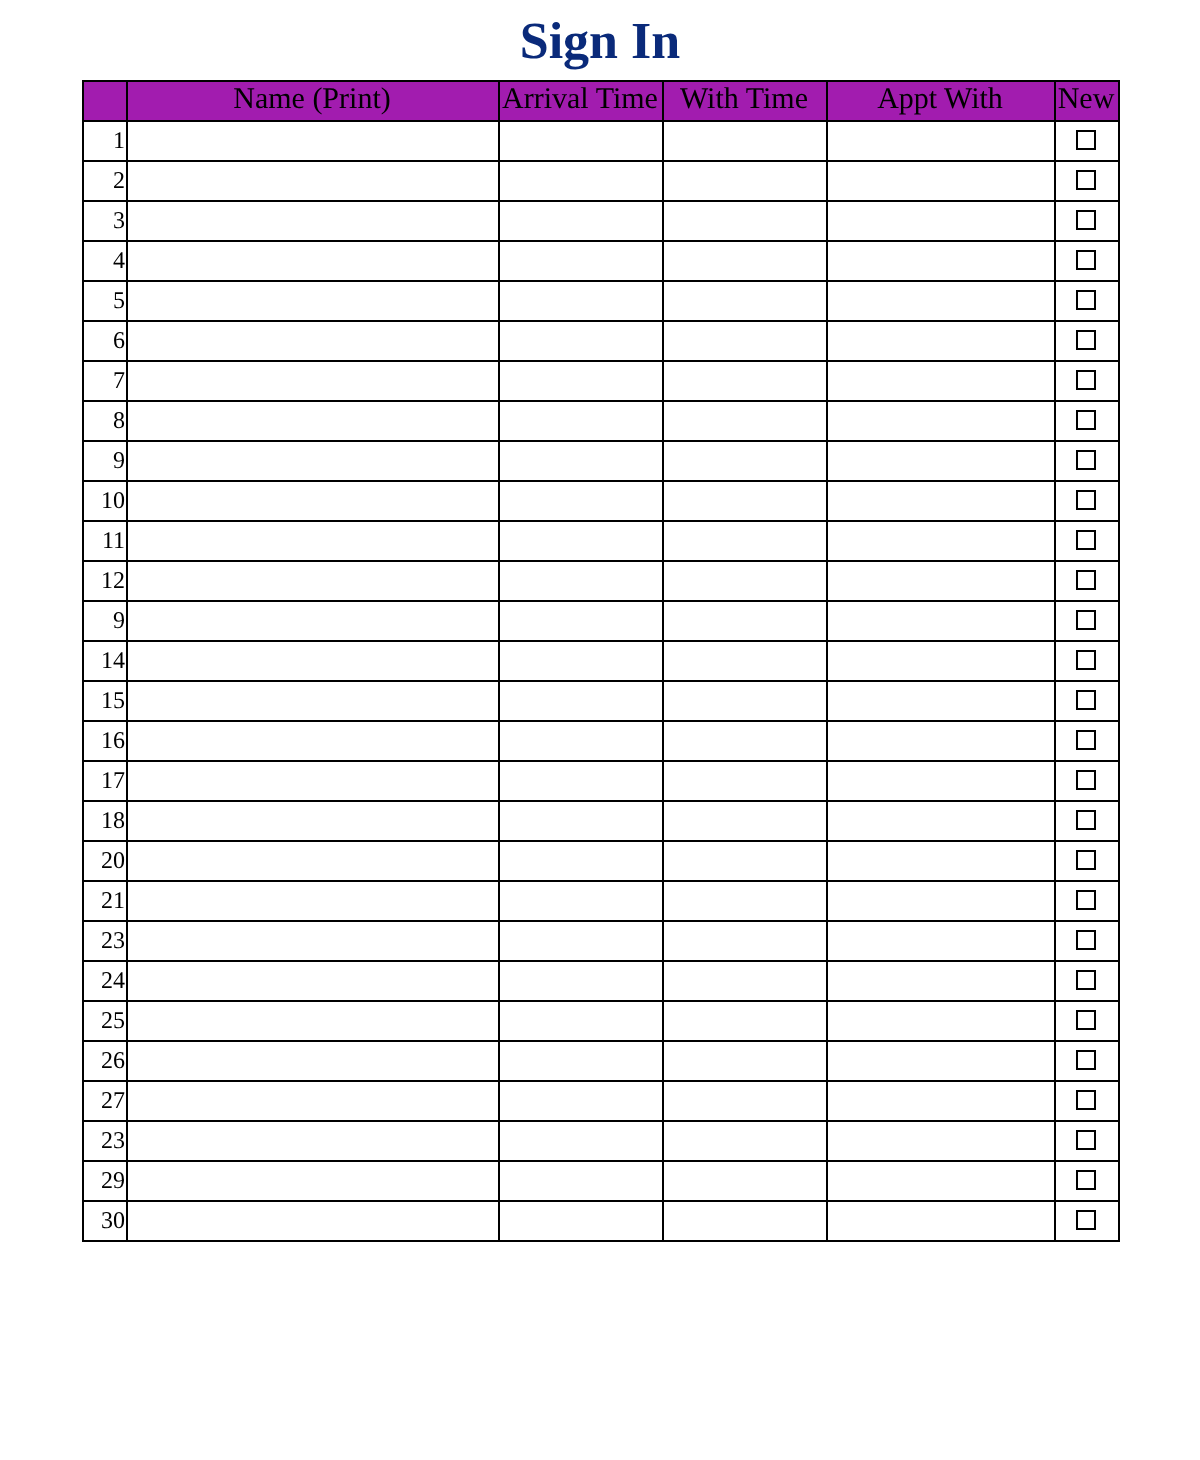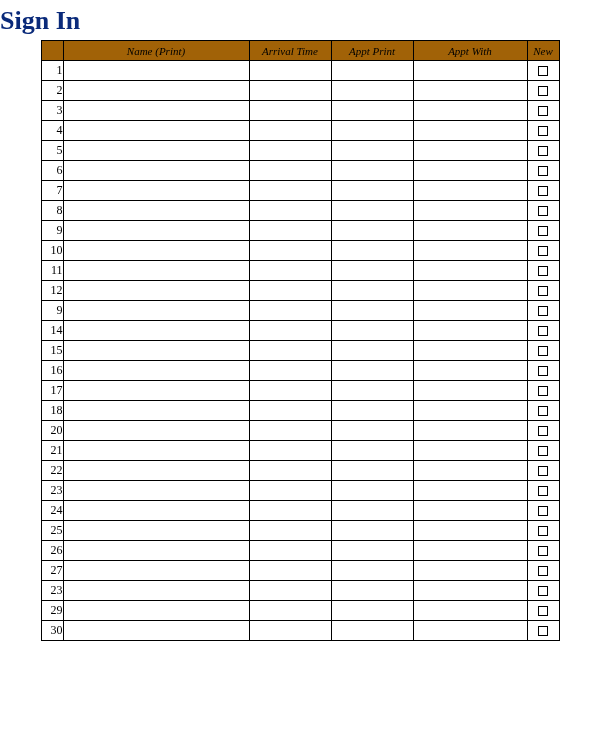--- a/index.html
+++ b/index.html
@@ -4,44 +4,44 @@
 <style>
   body {
     margin: 0;
     padding: 0;
     width: 600px;
     height: 730px;
     background: #fff;
     font-family: "Times New Roman", Times, serif;
   }
   .page-title {
+    text-align: center;
     color: #0a2a7a;
     font-weight: bold;
     font-size: 26px;
     margin: 6px 0 4px 0;
   }
   table.sheet {
     border-collapse: collapse;
     margin: 0 auto;
     table-layout: fixed;
   }
   table.sheet th, table.sheet td {
     border: 1px solid #000;
     padding: 0;
     height: 20px;
     box-sizing: border-box;
     overflow: hidden;
   }
   table.sheet th {
-    background: #a16207;
+    background: #a21caf;
     color: #000;
     font-weight: normal;
-    font-size: 11px;
+    font-size: 15px;
     white-space: nowrap;
-    font-style: italic;
   }
   
   col.c-num   { width: 22px; }
   col.c-name  { width: 186px; }
   col.c-arr   { width: 82px;  }
   col.c-appt  { width: 82px;  }
   col.c-with  { width: 114px; }
   col.c-new   { width: 32px;  }
 
   td.num {
@@ -77,21 +77,21 @@
       <col class="c-arr">
     <col class="c-appt">
       <col class="c-with">
       <col class="c-new">
   </colgroup>
   <thead>
     <tr>
       <th class="num-h"></th>
       <th>Name (Print)</th>
       <th>Arrival Time</th>
-      <th>Appt Print</th>
+      <th>With Time</th>
       <th>Appt With</th>
       <th>New</th>
     </tr>
   </thead>
   <tbody id="tbody">
       <tr>
         <td class="num">1</td>
         <td class="cell"></td>
         <td class="cell"></td>
         <td class="cell"></td>
@@ -244,28 +244,20 @@
       </tr>
       <tr>
         <td class="num">21</td>
         <td class="cell"></td>
         <td class="cell"></td>
         <td class="cell"></td>
         <td class="cell"></td>
         <td class="new-cell"><span class="chk"></span></td>
       </tr>
       <tr>
-        <td class="num">22</td>
-        <td class="cell"></td>
-        <td class="cell"></td>
-        <td class="cell"></td>
-        <td class="cell"></td>
-        <td class="new-cell"><span class="chk"></span></td>
-      </tr>
-      <tr>
         <td class="num">23</td>
         <td class="cell"></td>
         <td class="cell"></td>
         <td class="cell"></td>
         <td class="cell"></td>
         <td class="new-cell"><span class="chk"></span></td>
       </tr>
       <tr>
         <td class="num">24</td>
         <td class="cell"></td>

